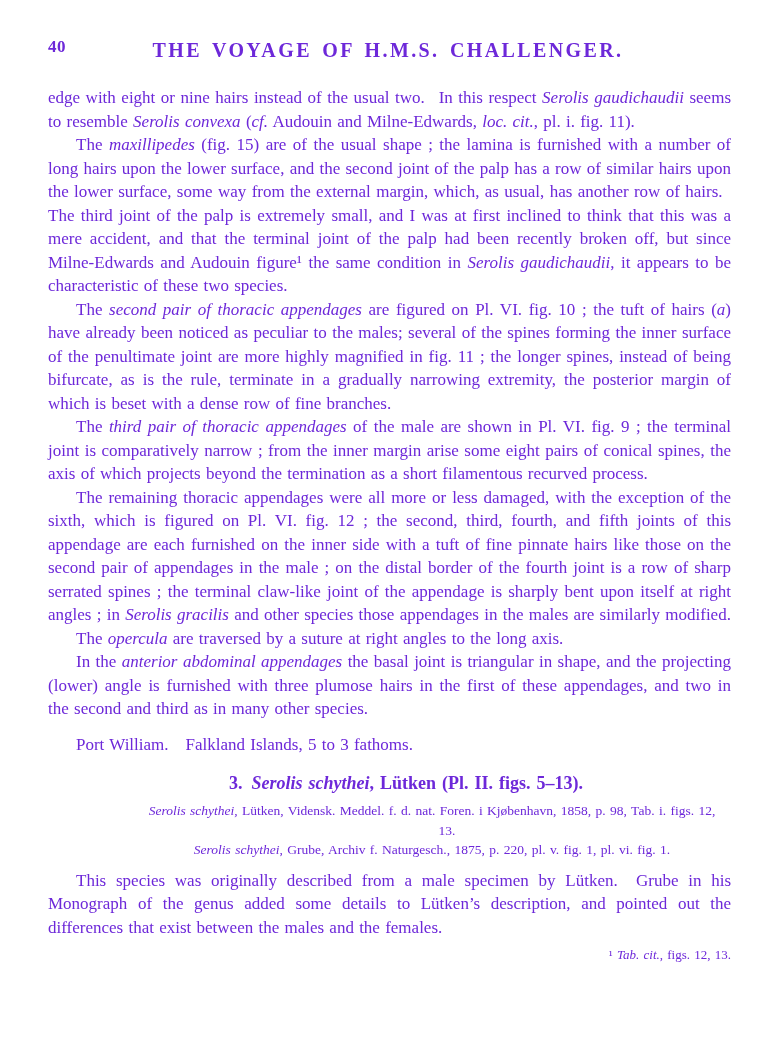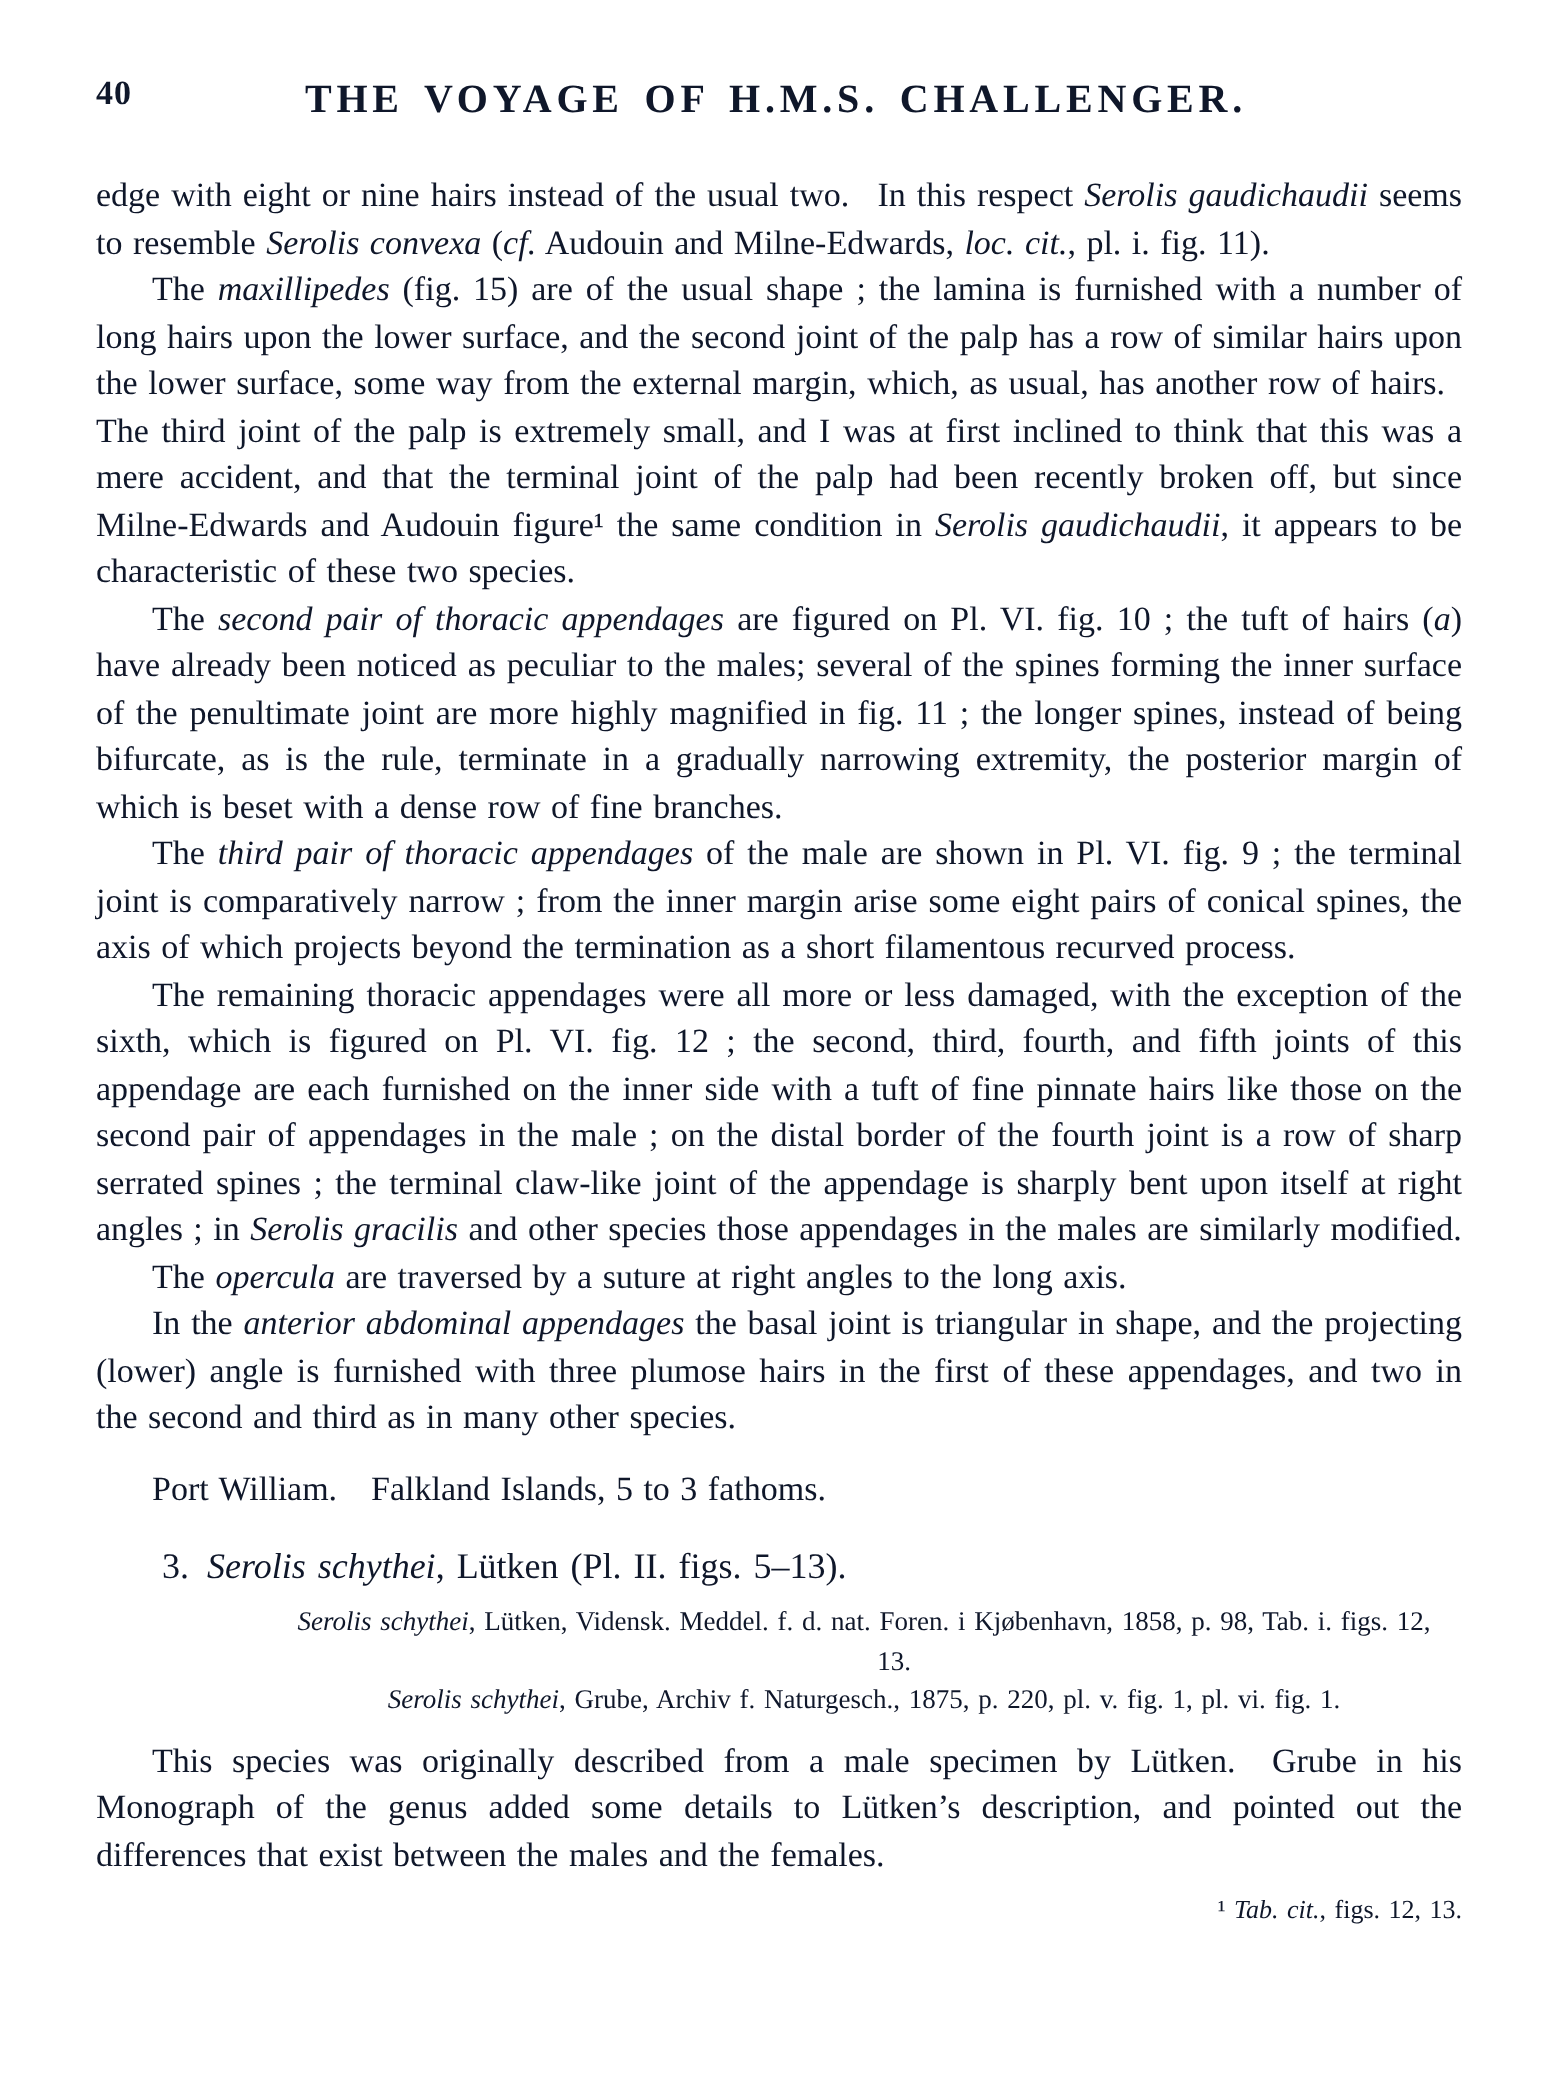--- a/index.html
+++ b/index.html
@@ -6,21 +6,21 @@
     margin: 0;
     padding: 0;
     background: #e8e8e8;
   }
   .page {
     position: relative;
     width: 776px;
     height: 1050px;
     margin: 0 auto;
     background: #ffffff;
-    color: #0f172a;
+    color: #6d28d9;
     font-family: "Liberation Serif", "DejaVu Serif", serif;
     overflow: hidden;
   }
   .running-head {
     position: relative;
     padding-top: 39px;
     text-align: center;
     height: 20px;
   }
   .page-number {
@@ -48,22 +48,23 @@
     margin: 0;
     text-indent: 28px;
   }
   .para.noindent { text-indent: 0; }
   .para.locality { margin-top: 12px; }
   .species-heading {
     margin: 15px 0 0 33px;
     text-indent: 0;
     font-size: 18px;
     line-height: 24px;
-    text-align: left;
+    text-align: center;
     word-spacing: 1.5px;
+    font-weight: bold;
   }
   .synonymy {
     margin: 6px 10px 0 95px;
     font-size: 13.5px;
     line-height: 19.5px;
   }
   .syn {
     margin: 0;
     padding-left: 30px;
     text-indent: -30px;

